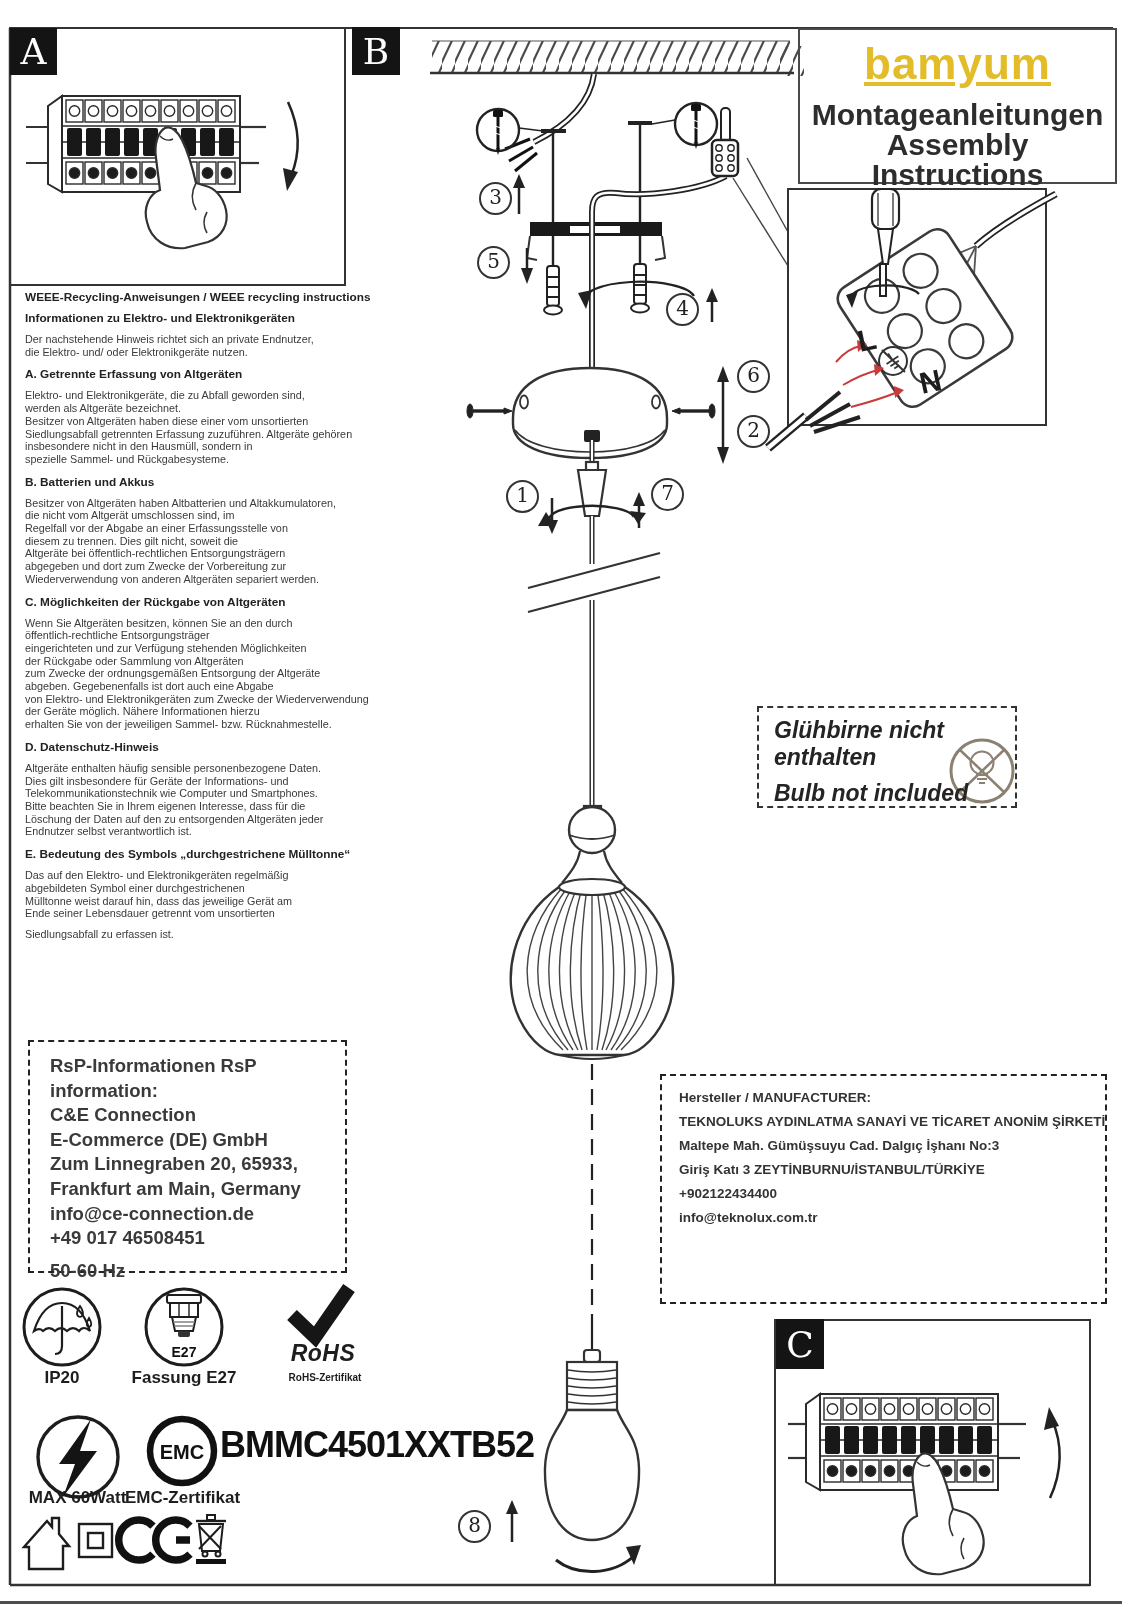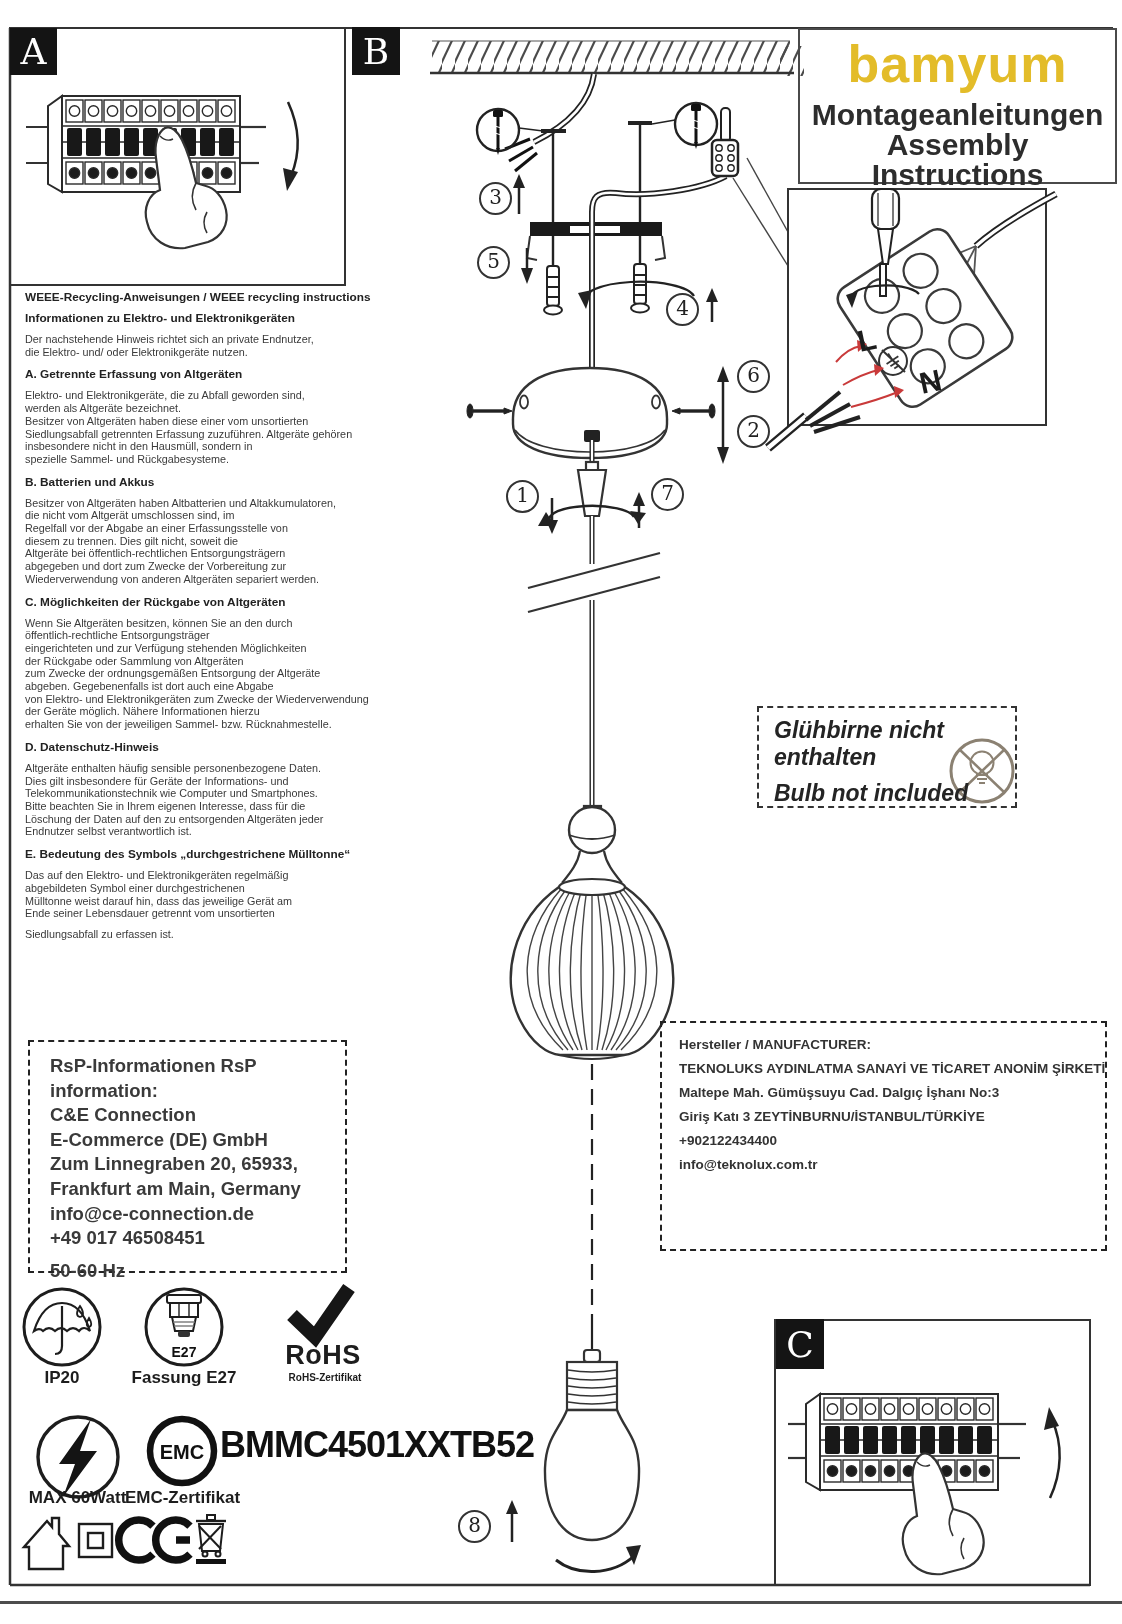--- a/index.html
+++ b/index.html
@@ -4,21 +4,21 @@
 <style>
   html,body{margin:0;padding:0;background:#ffffff;}
   .page{position:relative;width:1122px;height:1624px;background:#fff;overflow:hidden;
         font-family:"Liberation Sans",sans-serif;color:#222;}
   .abs{position:absolute;}
   svg{display:block;}
   svg text{font-family:"Liberation Sans",sans-serif;}
   .panel-label{background:#141414;color:#fff;font-family:"DejaVu Serif",serif;
         display:flex;align-items:center;justify-content:center;font-size:36px;}
   .logo-box{border:2px solid #4a4a4a;text-align:center;}
-  .brand{font-weight:bold;font-size:52px;letter-spacing:1px;line-height:56px;margin-top:6px;}
+  .brand{font-weight:bold;font-size:44px;letter-spacing:1px;line-height:56px;margin-top:6px;text-decoration:underline;}
   .mtitle{font-weight:bold;font-size:30px;line-height:30px;color:#2d2d2d;}
   .weee{width:420px;font-size:10.8px;line-height:12.7px;color:#3a3a3a;}
   .weee h3{font-size:11.8px;line-height:13px;margin:0 0 8px 0;color:#222;}
   .weee .sec-h{margin-top:10px;}
   .weee p{margin:0 0 8px 0;white-space:pre-line;}
   .step{position:absolute;width:29px;height:29px;border:2px solid #333;border-radius:50%;
         font-family:"DejaVu Serif",serif;font-size:20px;line-height:27px;text-align:center;
         color:#222;background:transparent;}
   .dashed-box{border:2px dashed #333;}
   .notice-l{font-weight:bold;font-size:23px;color:#242424;font-style:italic;}
@@ -507,32 +507,32 @@
     <div class="rsp-line">C&amp;E Connection</div>
     <div class="rsp-line">E-Commerce (DE) GmbH</div>
     <div class="rsp-line">Zum Linnegraben 20, 65933,</div>
     <div class="rsp-line">Frankfurt am Main, Germany</div>
     <div class="rsp-line">info@ce-connection.de</div>
     <div class="rsp-line">+49 017 46508451</div>
     <div class="rsp-line" style="margin-top:8px;">50-60 Hz</div>
   </div>
 </div>
 
-<div class="abs dashed-box" style="left:660px;top:1021px;width:443px;height:226px;border-color:#222;">
+<div class="abs dashed-box" style="left:660px;top:1074px;width:443px;height:226px;border-color:#222;">
   <div style="padding:10px 0 0 17px;">
     <div class="manu-line">Hersteller / MANUFACTURER:</div>
     <div class="manu-line">TEKNOLUKS AYDINLATMA SANAYİ VE TİCARET ANONİM ŞİRKETİ</div>
     <div class="manu-line">Maltepe Mah. Gümüşsuyu Cad. Dalgıç İşhanı No:3</div>
     <div class="manu-line">Giriş Katı 3 ZEYTİNBURNU/İSTANBUL/TÜRKİYE</div>
     <div class="manu-line">+902122434400</div>
     <div class="manu-line">info@teknolux.com.tr</div>
   </div>
 </div>
 
 <div class="abs cert-label" style="left:30px;top:1368px;width:64px;font-size:17px;">IP20</div>
 <div class="abs cert-label" style="left:119px;top:1368px;width:130px;font-size:17px;">Fassung E27</div>
-<div class="abs cert-label" style="left:283px;top:1340px;width:80px;font-size:27px;letter-spacing:0.5px;">RoHS</div>
+<div class="abs cert-label" style="left:283px;top:1340px;width:80px;font-size:23px;letter-spacing:0.5px;font-style:italic;">RoHS</div>
 <div class="abs cert-label" style="left:255px;top:1372px;width:140px;font-size:10px;">RoHS-Zertifikat</div>
 <div class="abs cert-label" style="left:10px;top:1488px;width:135px;font-size:17px;">MAX 60Watt</div>
 <div class="abs cert-label" style="left:120px;top:1488px;width:125px;font-size:17px;">EMC-Zertifikat</div>
 <div class="abs model" style="left:220px;top:1424px;">BMMC4501XXTB52</div>
 
 </div>
 
 </body></html>

